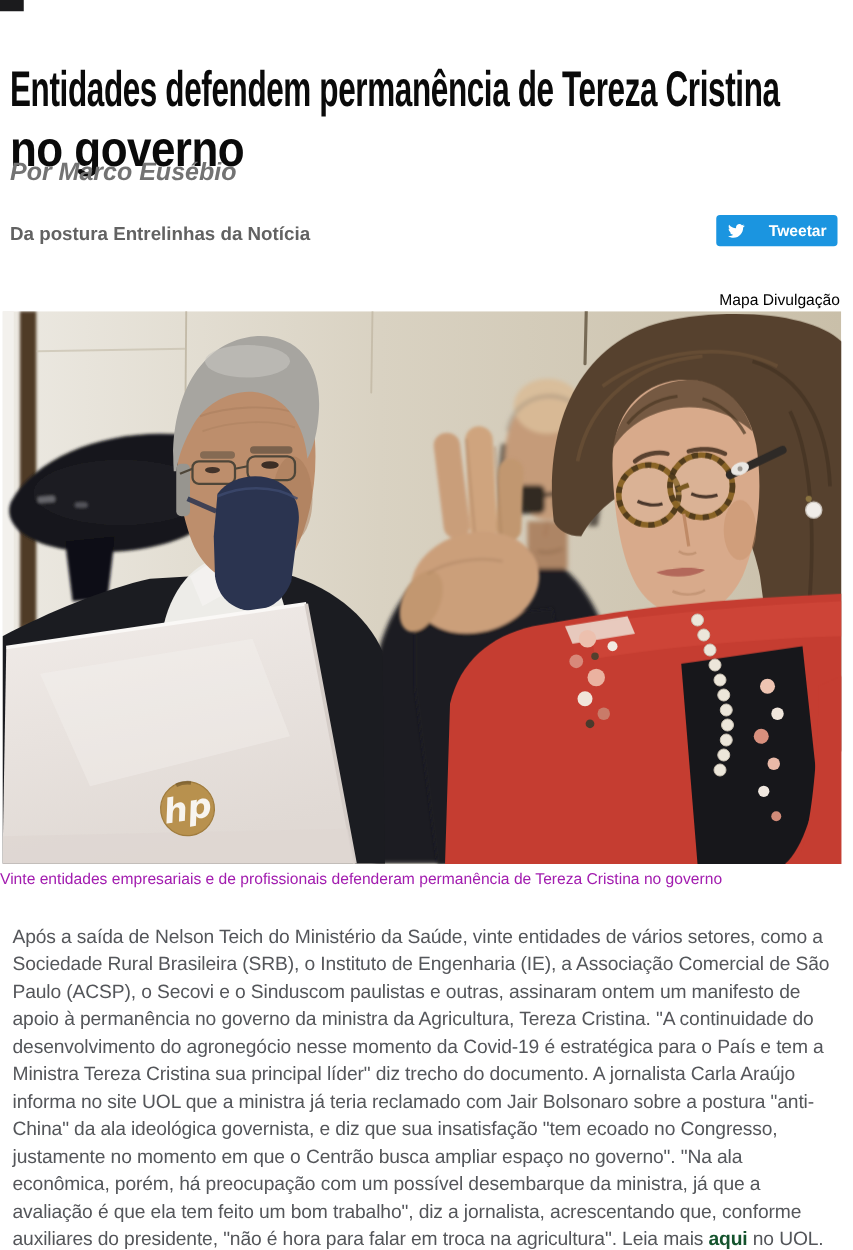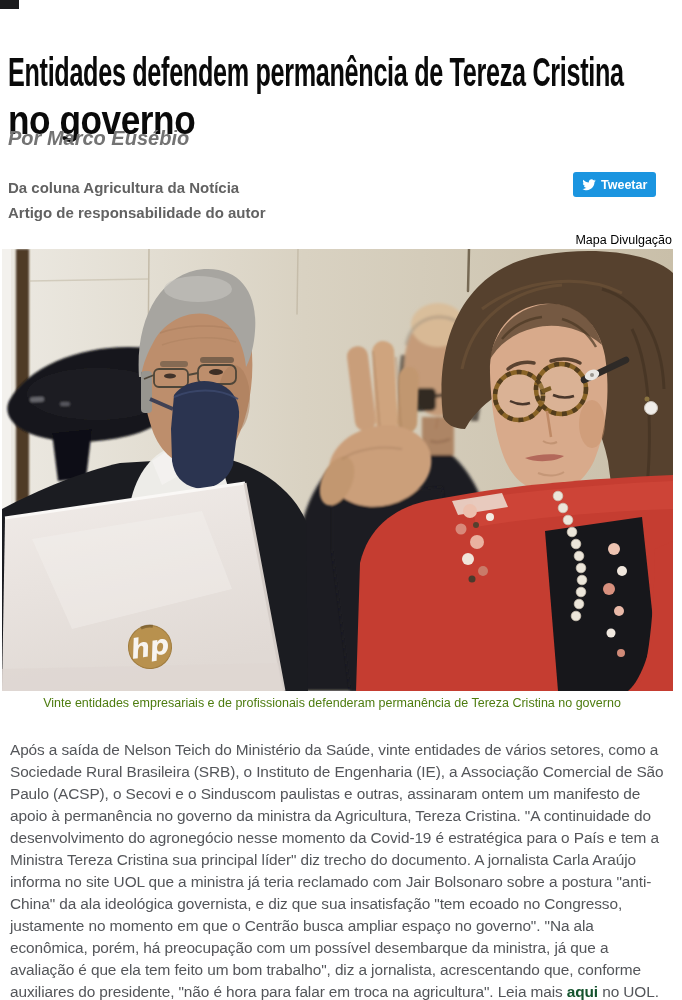--- a/index.html
+++ b/index.html
@@ -15,30 +15,30 @@
   }
   .headline-line:nth-child(2){transform:scaleX(0.88);}
   .byline{
     position:absolute;left:8px;top:127px;font-size:20px;font-style:italic;font-weight:700;
     color:#737373;white-space:nowrap;
   }
   .meta{position:absolute;left:8px;top:175px;}
   .meta-line{font-size:15px;font-weight:700;color:#626262;line-height:25px;white-space:nowrap;}
   .tweet-btn{
     position:absolute;left:573px;top:172px;height:25px;display:flex;align-items:center;
-    gap:5px;padding:0 9px;background:#1b95e0;border:none;border-radius:3px;color:#fff;
+    gap:19px;padding:0 9px;background:#1b95e0;border:none;border-radius:3px;color:#fff;
     font-family:"Liberation Sans", sans-serif;font-size:12.5px;font-weight:700;cursor:pointer;
   }
   .photo-credit{
     position:absolute;right:10px;top:233px;font-size:12.5px;color:#000000;white-space:nowrap;
   }
   .photo-wrap{position:absolute;left:2px;top:249px;width:671px;height:442px;}
   .caption{
-    position:absolute;left:0;top:696px;width:664px;text-align:center;font-size:12.5px;
-    color:#4d7c0f;
+    position:absolute;left:0;top:696px;width:664px;font-size:12.5px;
+    color:#a21caf;
   }
   .body-text{
     position:absolute;left:10px;top:724px;width:662px;font-size:15.4px;line-height:22px;
     color:#54565a;letter-spacing:-0.1px;text-align:left;
   }
   .body-text a{color:#14532d;font-weight:700;text-decoration:none;cursor:pointer;}
 </style>
 </head>
 <body>
 
@@ -47,22 +47,21 @@
   <div class="top-fragment"></div>
 
   <h1 class="headline">
     <span class="headline-line">Entidades defendem permanência de Tereza Cristina</span>
     <span class="headline-line">no governo</span>
   </h1>
 
   <div class="byline">Por Marco Eusébio</div>
 
   <div class="meta">
-    <div class="meta-line">Da coluna Agricultura da Notícia</div>
-    <div class="meta-line">Artigo de responsabilidade do autor</div>
+    <div class="meta-line">Da postura Entrelinhas da Notícia</div>
   </div>
 
   <button class="tweet-btn">
     <span style="display:flex;align-items:center;">
       <svg width="14" height="12" viewBox="0 0 24 20" aria-hidden="true">
         <path fill="#ffffff" d="M23.4 2.4c-.8.4-1.7.6-2.7.8 1-.6 1.7-1.5 2-2.6-.9.5-1.9.9-3 1.1C18.9.6 17.7 0 16.4 0c-2.6 0-4.7 2.1-4.7 4.7 0 .4 0 .7.1 1.1C7.9 5.6 4.5 3.8 2.2 1c-.4.7-.6 1.5-.6 2.4 0 1.6.8 3.1 2.1 3.9-.8 0-1.5-.2-2.1-.6v.1c0 2.3 1.6 4.2 3.8 4.6-.4.1-.8.2-1.2.2-.3 0-.6 0-.9-.1.6 1.9 2.3 3.2 4.4 3.3-1.6 1.3-3.6 2-5.8 2-.4 0-.7 0-1.1-.1 2.1 1.3 4.6 2.1 7.2 2.1 8.7 0 13.4-7.2 13.4-13.4v-.6c.9-.7 1.7-1.5 2.4-2.4z"></path>
       </svg>
     </span>
     <span>Tweetar</span>
   </button>

